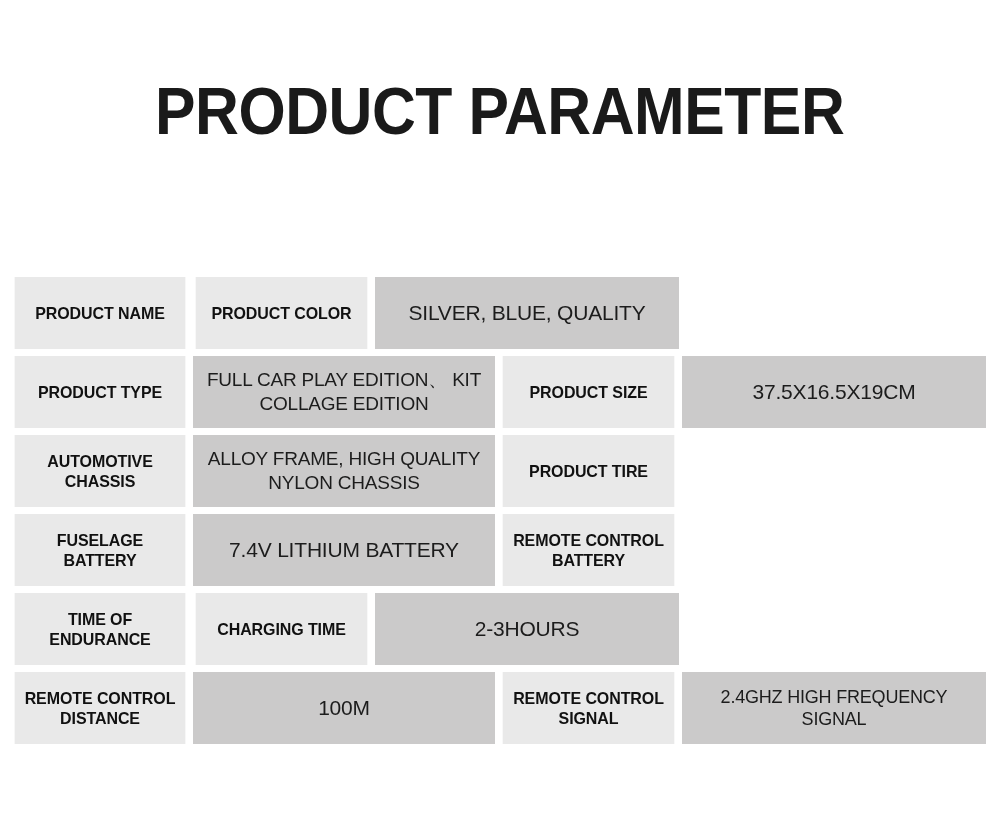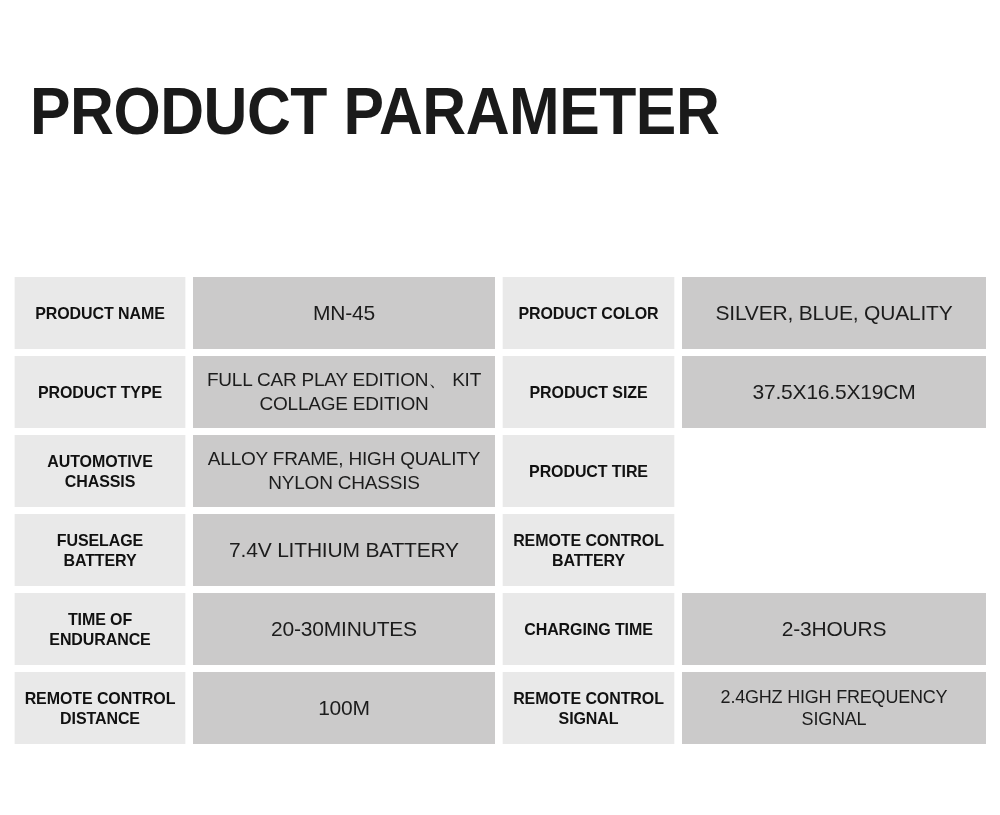--- a/index.html
+++ b/index.html
@@ -21,21 +21,21 @@
     background: #ffffff;
     box-sizing: border-box;
   }
 
   
   .title-wrap {
     position: absolute;
     top: 78px;
     left: 0;
     width: 1000px;
-    text-align: left;
+    text-align: center;
   }
   .page-title {
     display: inline-block;
     font-family: "Liberation Sans", sans-serif;
     font-weight: bold;
     font-size: 66px;
     line-height: 1.0;
     letter-spacing: -0.5px;
     color: #1a1a1a;
     transform: scaleX(0.92);
@@ -106,21 +106,20 @@
 <div class="page">
 
   <div class="title-wrap">
     <div class="page-title">PRODUCT PARAMETER</div>
   </div>
 
   <div class="spec-table">
 
     <div class="spec-row">
       <div class="cell cell-label col-label-left">PRODUCT NAME</div>
-      <div class="cell cell-value col-value-left">MN-45</div>
       <div class="cell cell-label col-label-right">PRODUCT COLOR</div>
       <div class="cell cell-value col-value-right">SILVER, BLUE, QUALITY</div>
     </div>
 
     <div class="spec-row">
       <div class="cell cell-label col-label-left">PRODUCT TYPE</div>
       <div class="cell cell-value col-value-left two-line">FULL CAR PLAY EDITION、 KIT COLLAGE EDITION</div>
       <div class="cell cell-label col-label-right">PRODUCT SIZE</div>
       <div class="cell cell-value col-value-right">37.5X16.5X19CM</div>
     </div>
@@ -132,21 +131,20 @@
     </div>
 
     <div class="spec-row">
       <div class="cell cell-label col-label-left">FUSELAGE BATTERY</div>
       <div class="cell cell-value col-value-left">7.4V LITHIUM BATTERY</div>
       <div class="cell cell-label col-label-right">REMOTE CONTROL BATTERY</div>
     </div>
 
     <div class="spec-row">
       <div class="cell cell-label col-label-left">TIME OF ENDURANCE</div>
-      <div class="cell cell-value col-value-left">20-30MINUTES</div>
       <div class="cell cell-label col-label-right">CHARGING TIME</div>
       <div class="cell cell-value col-value-right">2-3HOURS</div>
     </div>
 
     <div class="spec-row">
       <div class="cell cell-label col-label-left">REMOTE CONTROL DISTANCE</div>
       <div class="cell cell-value col-value-left">100M</div>
       <div class="cell cell-label col-label-right">REMOTE CONTROL SIGNAL</div>
       <div class="cell cell-value col-value-right two-line-sm">2.4GHZ HIGH FREQUENCY SIGNAL</div>
     </div>

